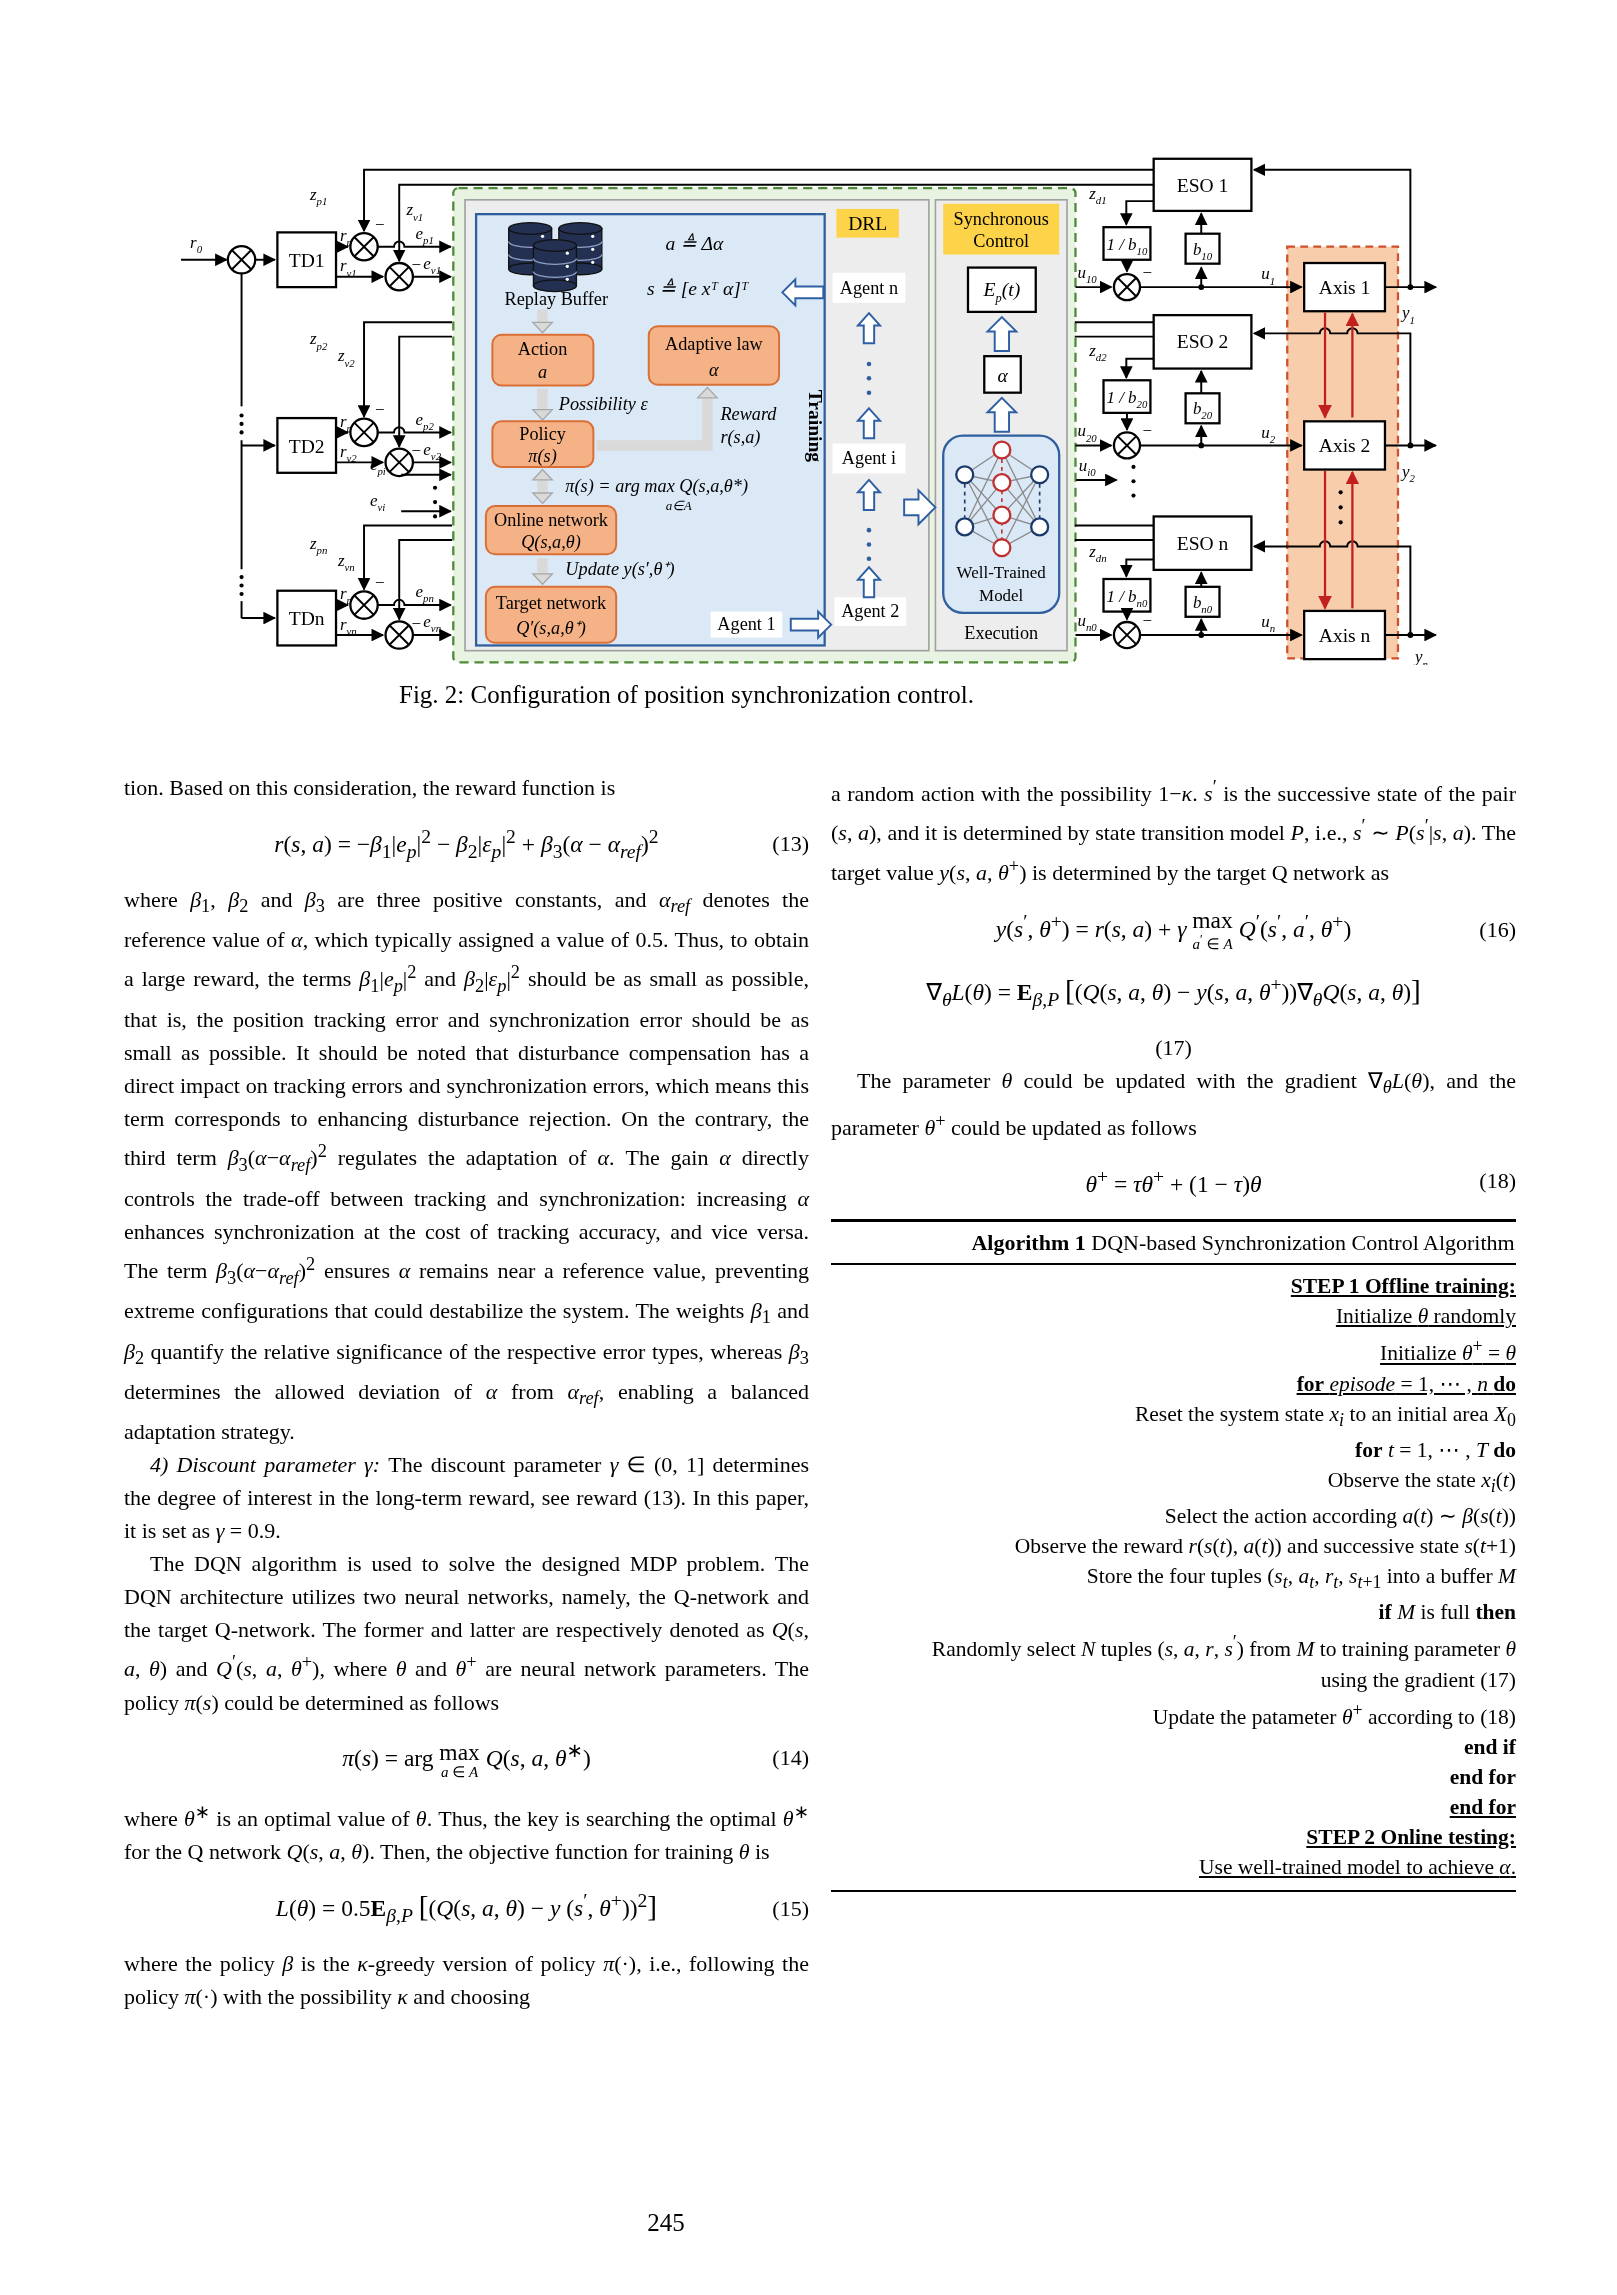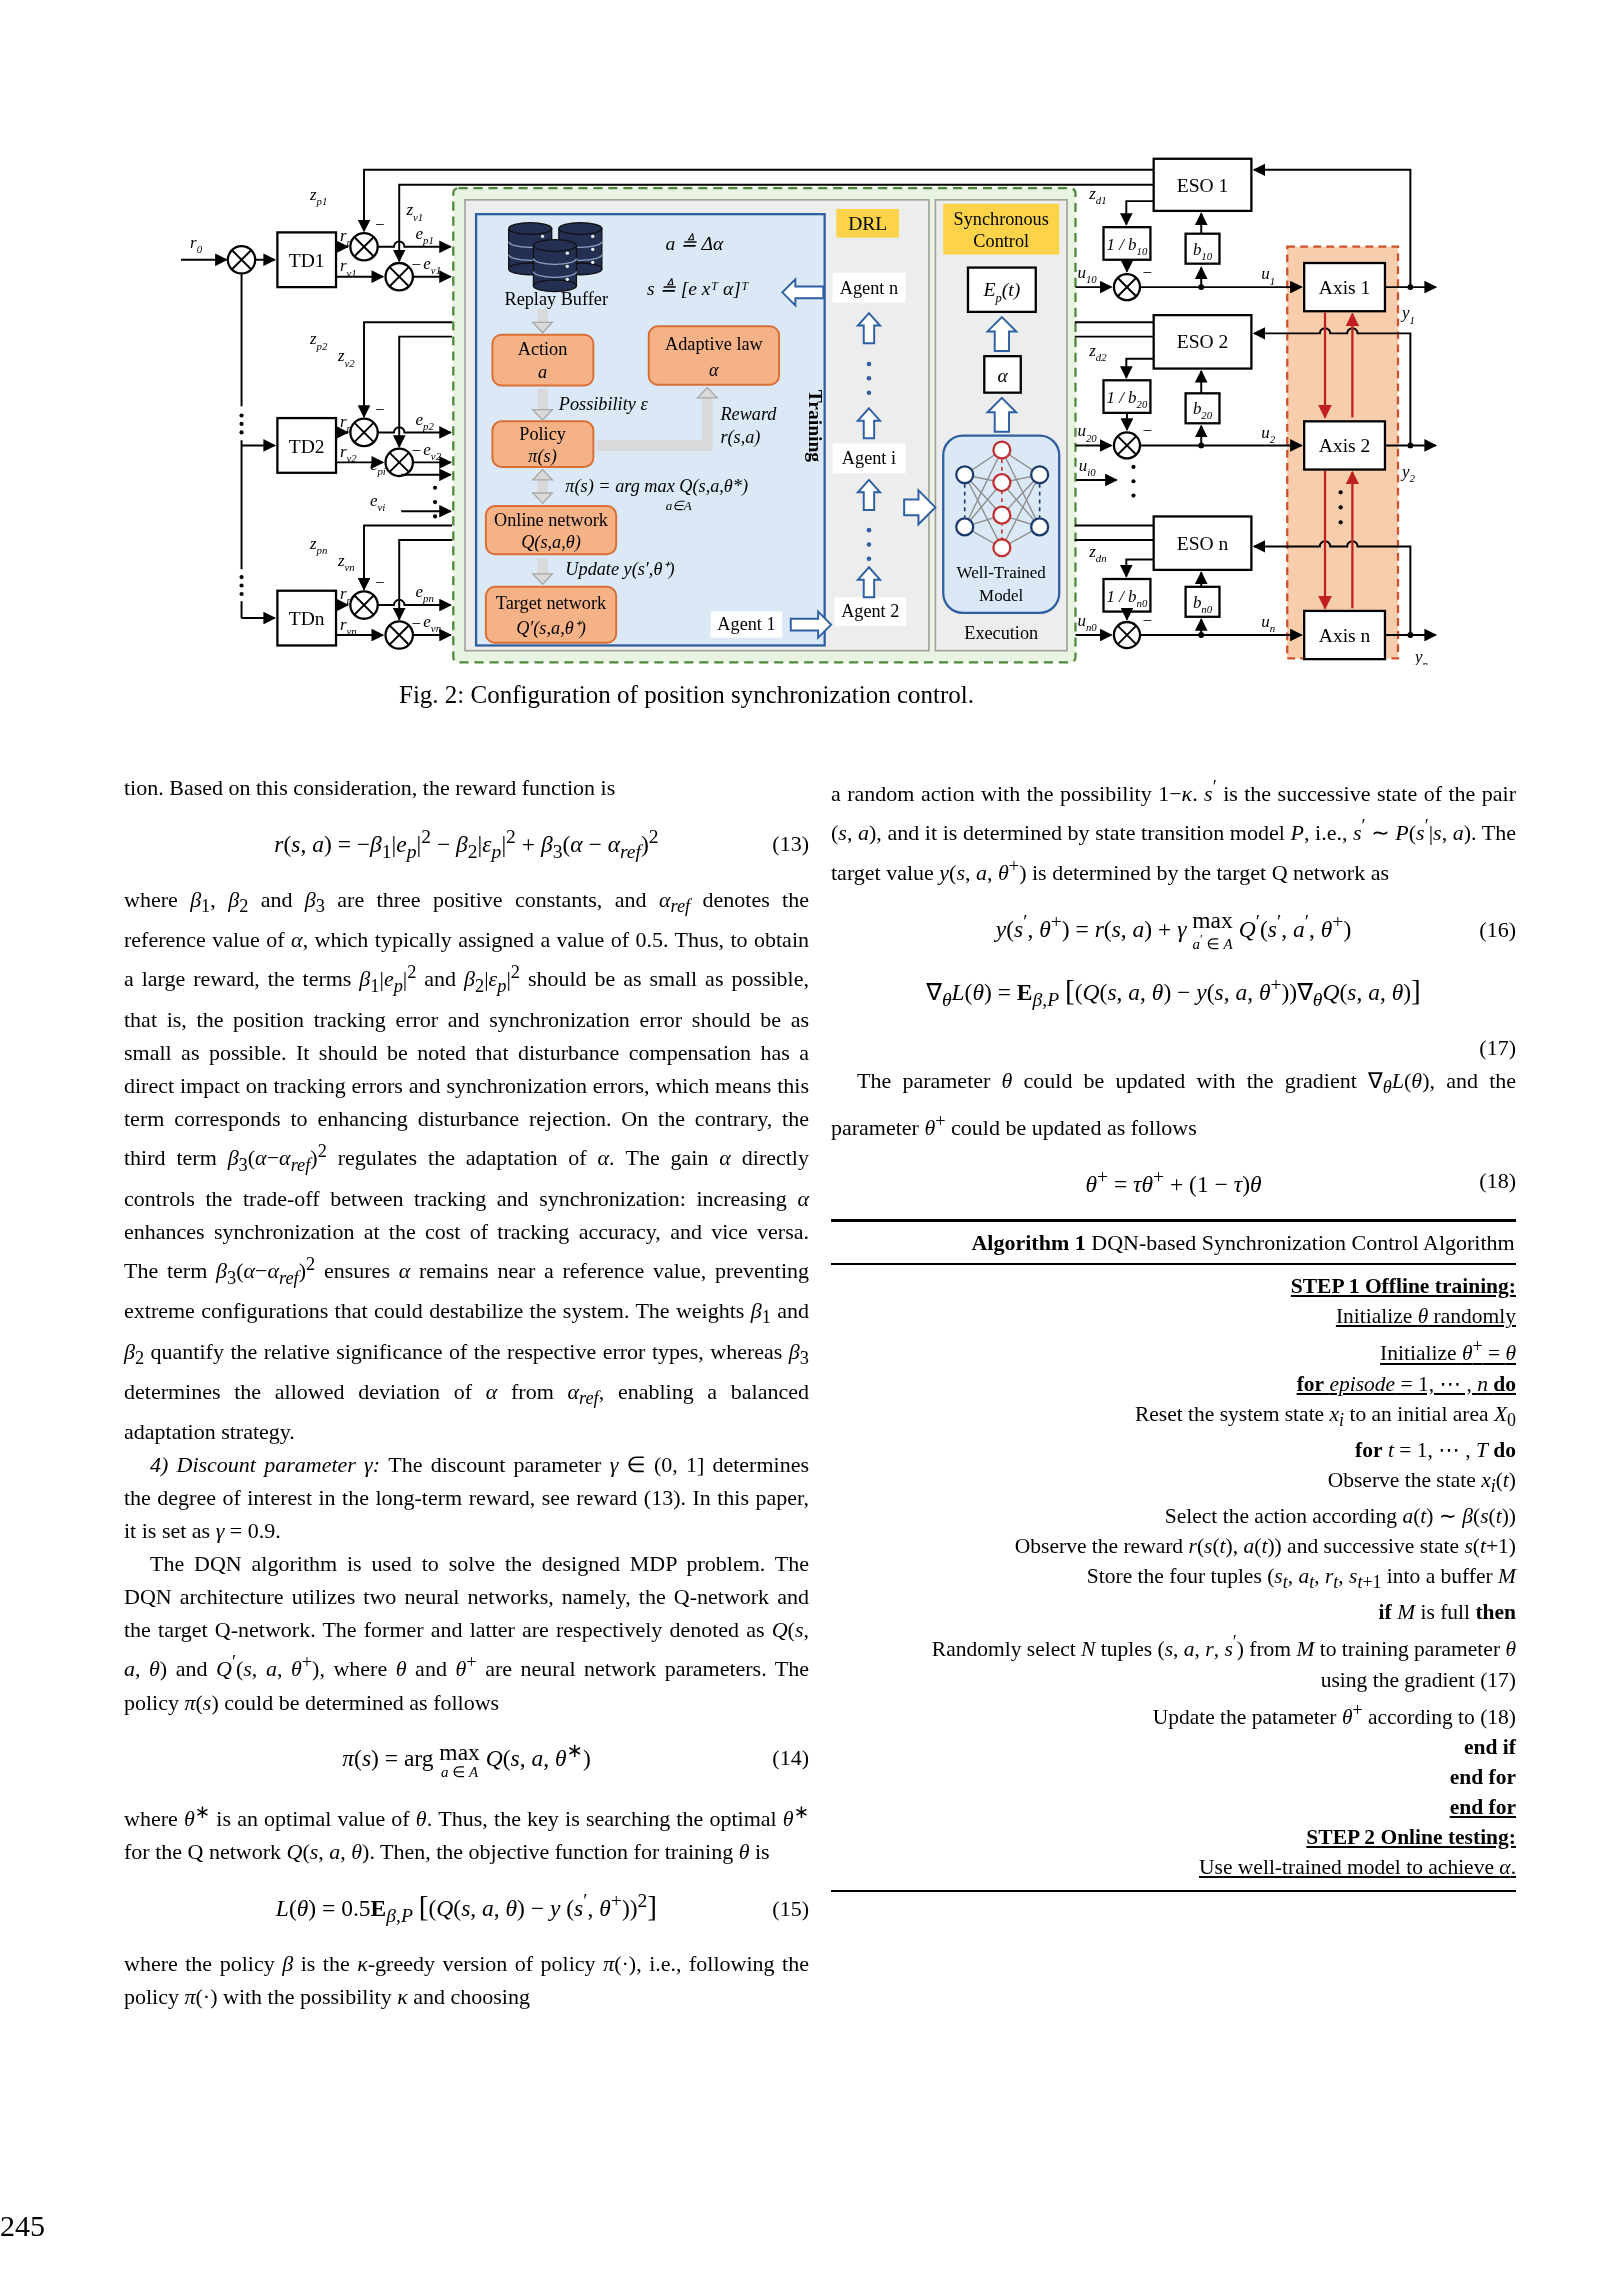--- a/index.html
+++ b/index.html
@@ -9,32 +9,32 @@
   }
   .caption{position:absolute;left:0;top:681px;width:1373px;text-align:center;font-size:25px;}
   .col{position:absolute;top:771px;width:685px;font-size:22px;line-height:33px;text-align:justify;}
   .col-left{left:124px;}
   .col-right{left:831px;}
   .col p{margin:0;}
   .indent{text-indent:26px;}
   .eq{position:relative;margin:15.6px 0;}
   .eq .f{text-align:center;font-size:23.5px;padding:0 39px;}
   .eq .n{position:absolute;right:0;top:50%;transform:translateY(-50%);font-size:22px;}
-  .eqnum-below{text-align:right;font-size:22px;margin-top:1.3px;}
+  .eqnum-below{text-align:center;font-size:22px;margin-top:1.3px;}
   .mstack{display:inline-flex;flex-direction:column;text-align:center;vertical-align:middle;line-height:1.02;}
   .munder{font-size:15px;}
   .big{font-size:1.25em;}
   .algo{margin-top:18px;font-size:21.5px;line-height:30px;text-align:right;}
   .algo-title{border-top:3.9px solid #000;border-bottom:2px solid #000;padding:5.2px 1.3px;font-size:22px;line-height:31px;}
   .algo-body{padding:6.5px 0 7.8px;border-bottom:2px solid #000;}
   .ind0{padding-left:21px;text-decoration:underline;}
   .ind1{padding-left:47px;}
   .ind2{padding-left:73px;}
   .ind3{padding-left:99px;}
-  .pagenum{position:absolute;left:0;top:2209px;width:1332px;font-size:30px;}
+  .pagenum{position:absolute;left:0;top:2209px;width:1332px;text-align:center;font-size:25px;}
   
   .fig-svg{position:absolute;left:179px;top:149px;width:1262px;height:516px;}
   .fig-svg text{font-family:"Liberation Serif",serif;fill:#000;}
   .mi{font-style:italic;}
   .sb{font-size:0.64em;}
   .lbl{font-size:26px;}
   .bxlbl{font-size:30px;}
   .blklbl{font-size:28px;}
   .wire{stroke:#000;stroke-width:3;fill:none;}
   .bx{fill:#ffffff;stroke:#000;stroke-width:3.5;}

